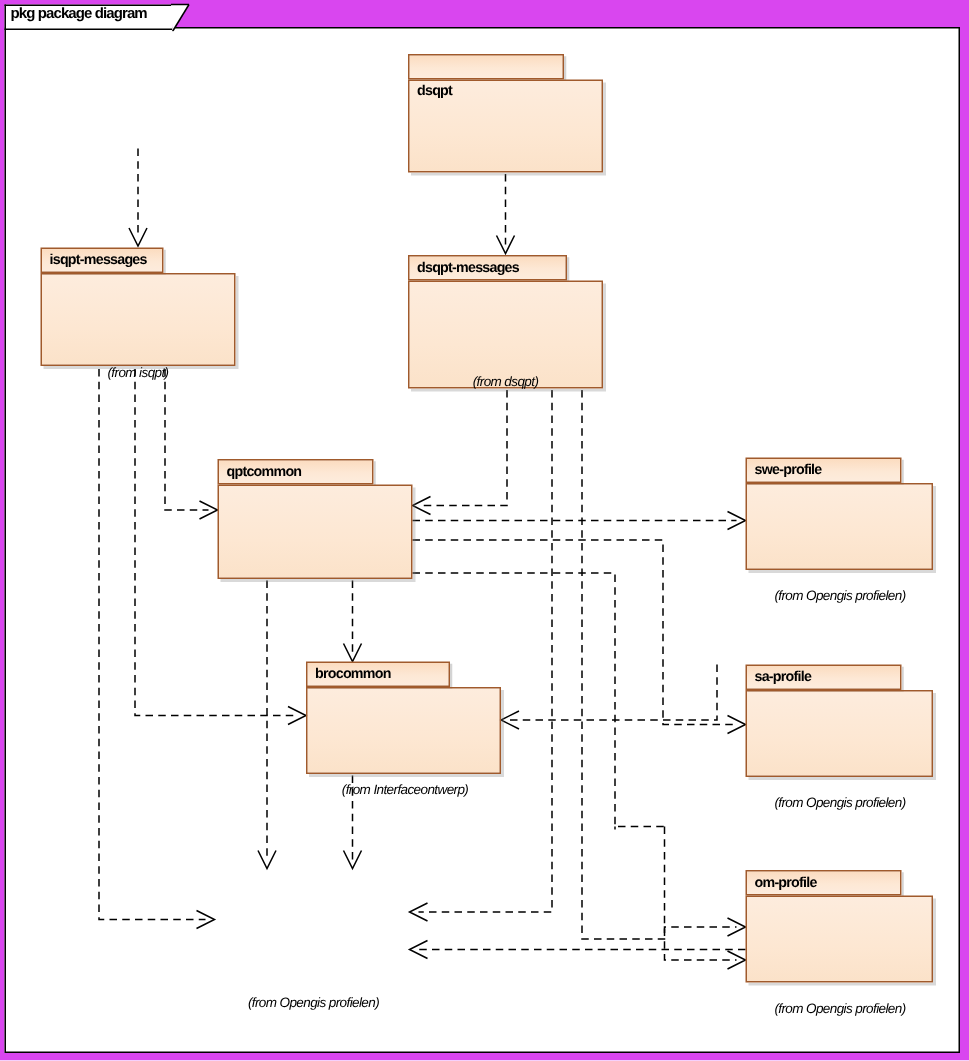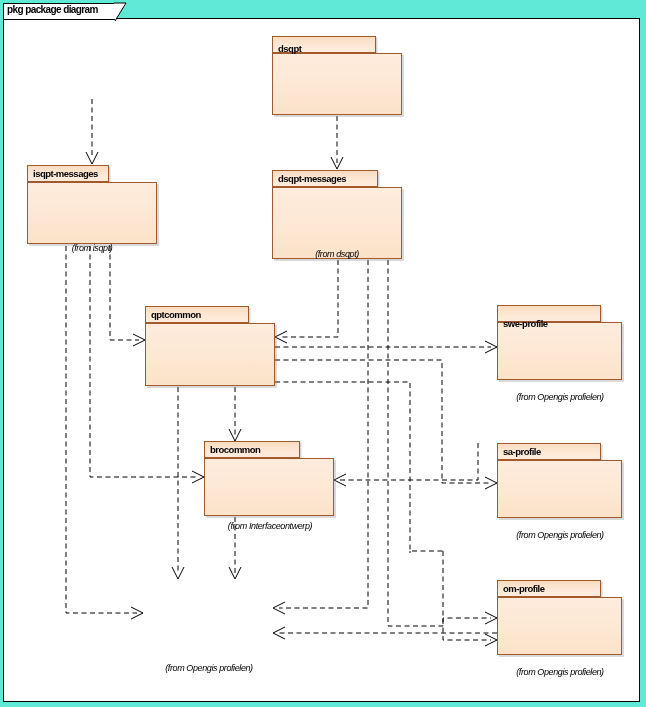--- a/index.html
+++ b/index.html
@@ -7,21 +7,21 @@
     padding: 0;
     background: #ffffff;
   }
   body {
     font-family: "Liberation Sans", sans-serif;
   }
   #diagram-root {
     position: relative;
     width: 646px;
     height: 707px;
-    background: #5eead4;
+    background: #d946ef;
     overflow: hidden;
   }
   
   #frame-border {
     position: absolute;
     left: 3px;
     top: 18px;
     width: 637px;
     height: 684px;
     border: 1px solid #000000;
@@ -223,21 +223,21 @@
     <g>
       <path class="dep-line" d="M497 633 L279 633"></path>
       <path class="dep-head" d="M285 627 L273 633 L285 639"></path>
     </g>
   </svg>
 
 
   <div class="pkg" style="left:272px; top:36px; width:132px; height:82px;">
     <div class="pkg-tab" style="width:104px; height:17px;"></div>
     <div class="pkg-body" style="top:17px; width:130px; height:62px;"></div>
-    <div class="pkg-label" style="top:7px;text-align:right;">dsqpt</div>
+    <div class="pkg-label" style="top:19px;text-align:right;">dsqpt</div>
   </div>
 
   <div class="pkg" style="left:27px; top:165px; width:132px; height:82px;">
     <div class="pkg-tab" style="width:82px; height:17px;"></div>
     <div class="pkg-body" style="top:17px; width:130px; height:62px;"></div>
     <div class="pkg-label" style="top:3px;">isqpt-messages</div>
   </div>
   <div class="pkg-from" style="left:42px; top:243px; width:100px;">(from isqpt)</div>
 
   <div class="pkg" style="left:272px; top:170px; width:108px; height:92px;padding-left:48px;">
@@ -258,21 +258,21 @@
     <div class="pkg-body" style="top:17px; width:130px; height:58px;"></div>
     <div class="pkg-label" style="top:3px;">brocommon</div>
   </div>
   <div class="pkg-from" style="left:204px; top:521px; width:132px;">(from Interfaceontwerp)</div>
 
   <div class="pkg-from" style="left:141px; top:663px; width:136px;">(from Opengis profielen)</div>
 
   <div class="pkg" style="left:497px; top:305px; width:127px; height:78px;">
     <div class="pkg-tab" style="width:104px; height:17px;"></div>
     <div class="pkg-body" style="top:17px; width:125px; height:58px;"></div>
-    <div class="pkg-label" style="top:13px;">swe-profile</div>
+    <div class="pkg-label" style="top:3px;">swe-profile</div>
   </div>
   <div class="pkg-from" style="left:494px; top:392px; width:132px;">(from Opengis profielen)</div>
 
   <div class="pkg" style="left:497px; top:443px; width:127px; height:78px;">
     <div class="pkg-tab" style="width:104px; height:17px;"></div>
     <div class="pkg-body" style="top:17px; width:125px; height:58px;"></div>
     <div class="pkg-label" style="top:3px;">sa-profile</div>
   </div>
   <div class="pkg-from" style="left:494px; top:530px; width:132px;">(from Opengis profielen)</div>
 

